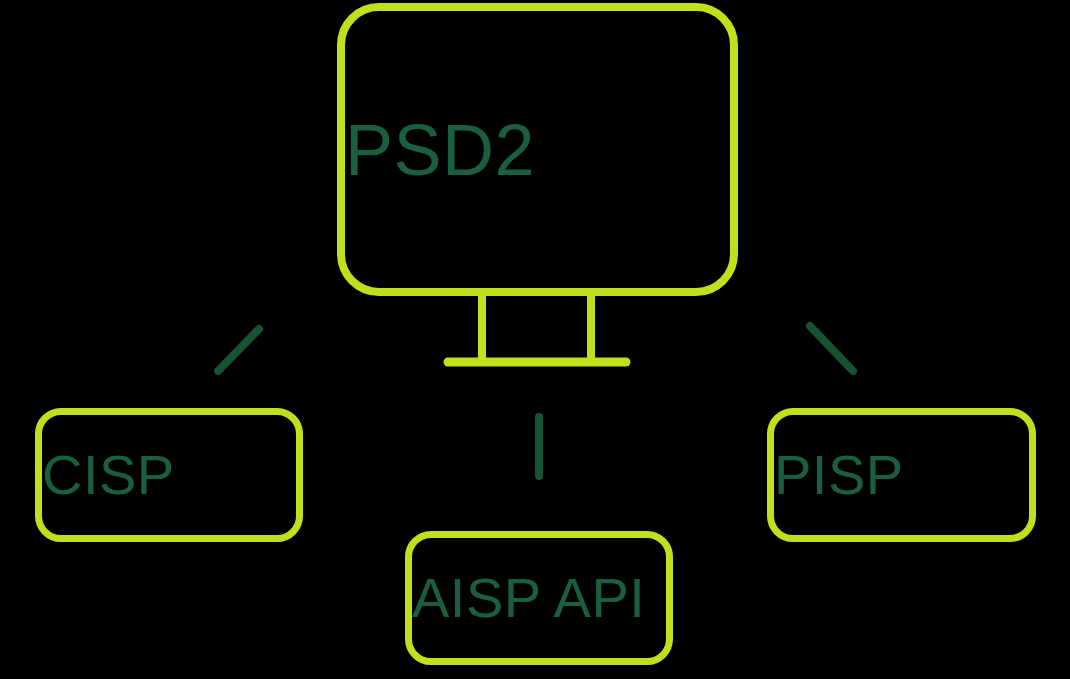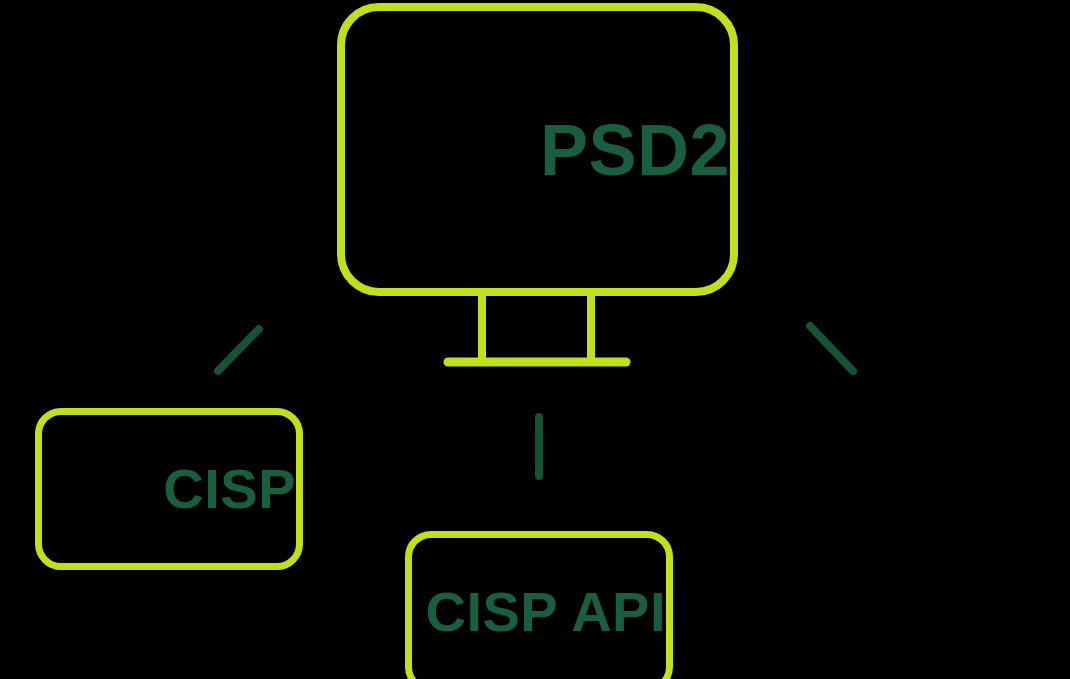--- a/index.html
+++ b/index.html
@@ -27,38 +27,38 @@
   }
   .stroke-accent { stroke: var(--accent); }
   .stroke-connector { stroke: var(--connector); }
   .node {
     position: absolute;
     background: var(--background);
     border: 7px solid var(--accent);
     color: var(--node_text);
     display: flex;
     align-items: center;
-    justify-content: flex-end;
+    justify-content: flex-start;
     text-align: center;
-    font-weight: 700;
+    font-weight: 400;
     letter-spacing: 0.5px;
   }
   .node--monitor {
     left: 337px;
     top: 3px;
     width: 401px;
     height: 293px;
     border-width: 8px;
     border-radius: 42px;
     font-size: 72px;
     line-height: 92px;
   }
   .node--small {
     width: 268px;
-    height: 162px;
+    height: 134px;
     border-radius: 26px;
     font-size: 56px;
     line-height: 60px;
   }
   .node--cisp { left: 35px;  top: 408px; }
   .node--pisp { left: 767px; top: 408px; width: 269px; }
   .node--aisp { left: 405px; top: 531px; }
 </style>
 </head>
 <body>
@@ -81,18 +81,21 @@
   <div class="node node--monitor">
     <div>
       <div>PSD2</div>
     </div>
   </div>
 
   <div class="node node--small node--cisp">
     <span>CISP</span>
   </div>
 
+  <div class="node node--small node--pisp">
+    <span>PISP</span>
+  </div>
 
   <div class="node node--small node--aisp">
-    <span>CISP API</span>
+    <span>AISP API</span>
   </div>
 
 </div>
 
 </body></html>

